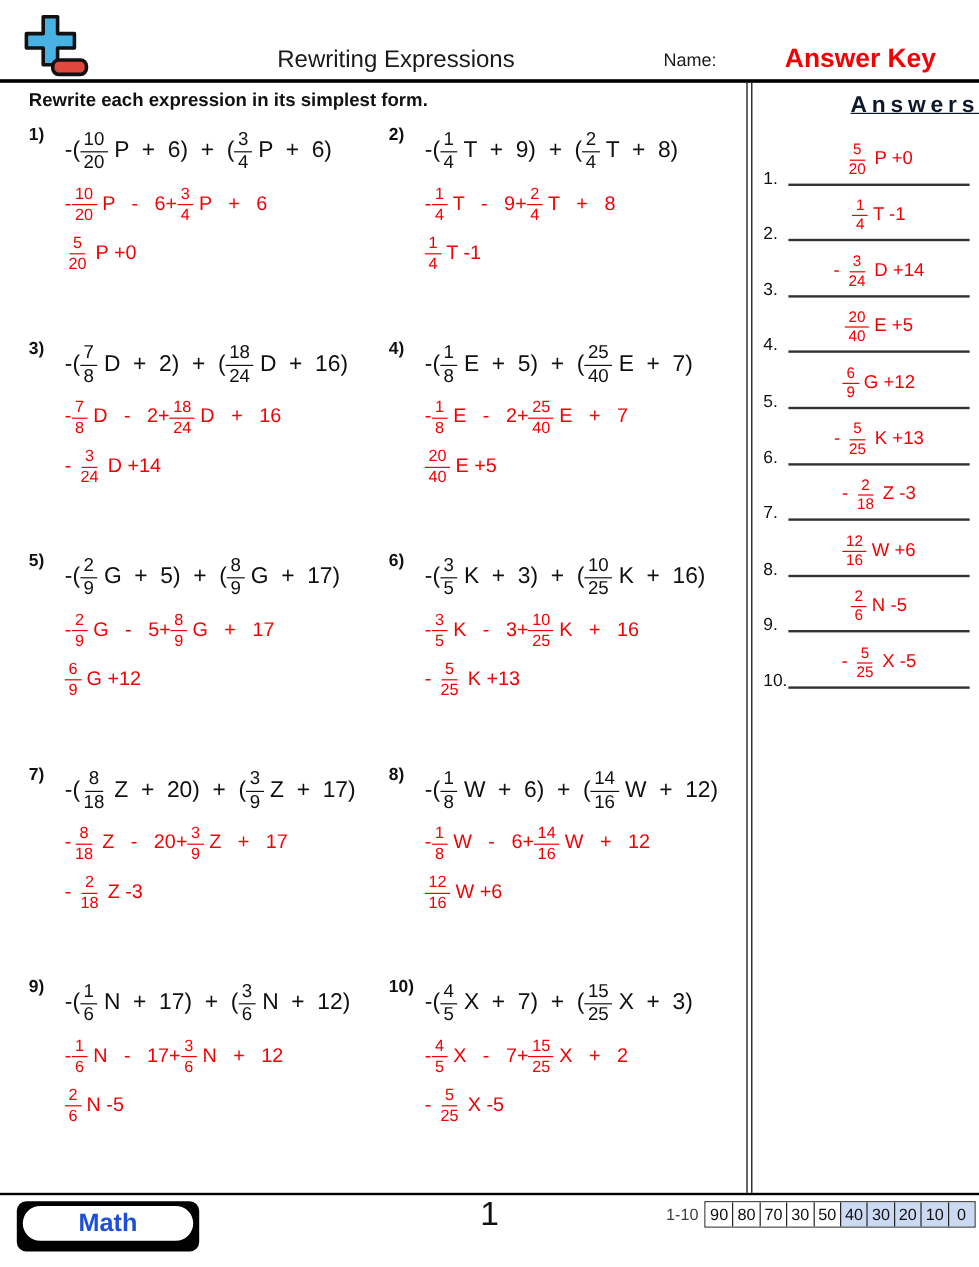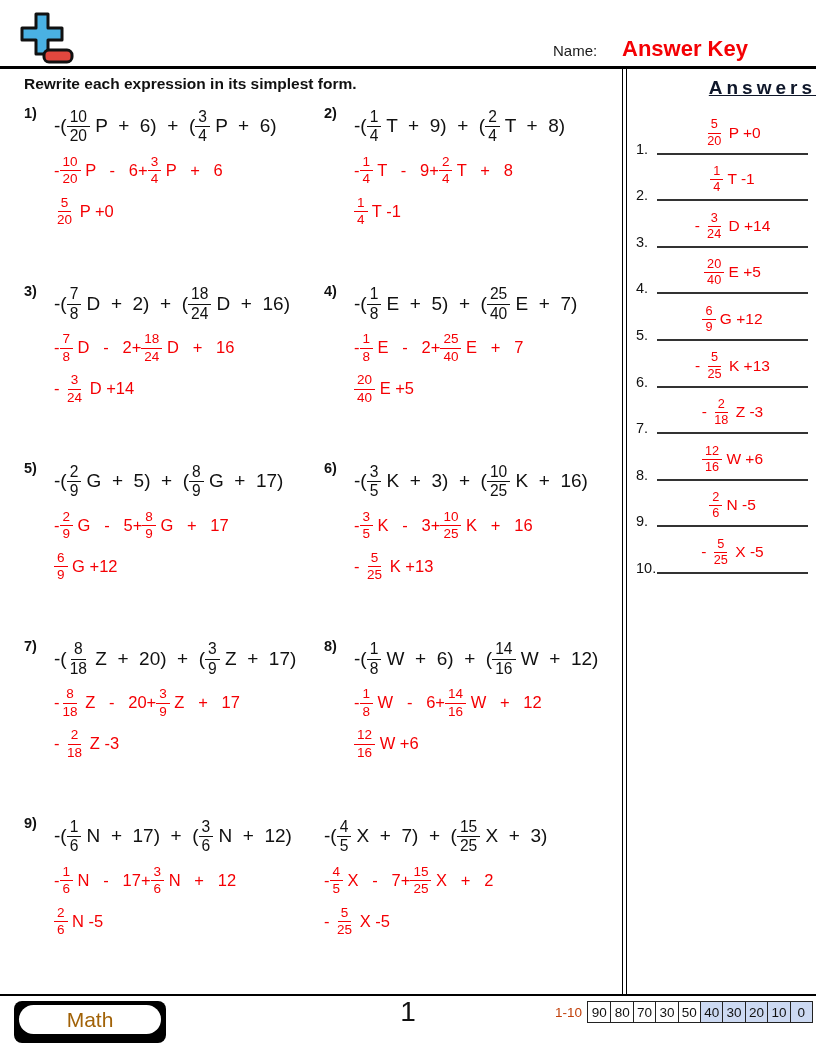--- a/index.html
+++ b/index.html
@@ -4,21 +4,21 @@
 <style>
   * { margin:0; padding:0; box-sizing:border-box; }
   body { background:#fff; font-family:"Liberation Sans","DejaVu Sans",sans-serif; }
   .page { position:relative; width:816px; height:1056px; background:#fff; overflow:hidden; }
 
   
   .header { position:relative; height:66px; }
   .logo { position:absolute; left:14px; top:12px; width:62px; height:54px; }
   .wtitle { position:absolute; left:170px; width:320px; bottom:4px; text-align:center; font-size:20px; color:#1a1a1a; }
   .name-label { position:absolute; left:553px; bottom:7px; font-size:15px; color:#1a1a1a; }
-  .answer-key { position:absolute; left:622px; width:190px; bottom:4px; text-align:left; font-size:22px; font-weight:bold; }
+  .answer-key { position:absolute; left:622px; width:190px; bottom:4px; text-align:center; font-size:22px; font-weight:bold; }
   .hrule { height:3px; background:#000; }
 
   
   .main { display:flex; height:925px; }
   .content { width:622px; padding:4px 0 0 24px; }
   .divider { width:5px; border-left:1.6px solid #000; border-right:1.6px solid #000; }
   .answers-col { flex:1; padding-top:4px; }
 
   .instruction { font-size:15.5px; font-weight:bold; color:#111; margin-top:2px; }
 
@@ -41,42 +41,43 @@
   .a-list { margin-top:14px; }
   .a-row { position:relative; height:46.6px; }
   .a-num { position:absolute; left:9px; bottom:3px; font-size:14.5px; color:#111; }
   .a-line { position:absolute; left:30px; right:8px; bottom:5px; border-bottom:2px solid #333; height:42px;
             display:flex; align-items:center; justify-content:center; font-size:15.5px; white-space:pre; }
 
   
   .footer { position:relative; height:62px; border-top:2.5px solid #000; }
   .badge { position:absolute; left:14px; top:5px; width:152px; height:42px; background:#000; border-radius:8px; }
   .badge-pill { position:absolute; left:5px; top:4px; right:5px; bottom:9px; background:#fff; border-radius:16px;
-                display:flex; align-items:center; justify-content:center; font-size:21px; font-weight:normal; color:#a16207; }
+                display:flex; align-items:center; justify-content:center; font-size:21px; font-weight:bold; color:#1d4ed8; }
   .url { position:absolute; left:175px; top:22px; font-size:15.5px; color:#111; }
   .page-num { position:absolute; left:50%; transform:translateX(-50%); top:0px; font-size:28px; color:#111; }
   .score { position:absolute; right:3px; top:5px; display:flex; align-items:center; }
-  .score-label { font-size:13.5px; color:#c2410c; margin-right:5px; }
+  .score-label { font-size:13.5px; color:#404040; margin-right:5px; }
   .score-cells { display:flex; border:1.6px solid #222; }
   .score-cell { width:22.4px; height:20px; display:flex; align-items:center; justify-content:center;
                 font-size:13.5px; color:#111; border-left:1.6px solid #222; background:#fff; }
   .score-cell:first-child { border-left:none; }
 </style>
 </head>
 <body>
 
 <div class="page">
 
   <div class="header">
     <div class="logo">
       <svg id="logo-svg" width="62" height="54" viewBox="0 0 62 54">
         <path id="logo-plus" d="M22 2 h12 v14 h14 v12 h-14 v14 h-12 v-14 h-14 v-12 h14 z" fill="#4ab1e3" stroke="#111" stroke-width="3" stroke-linejoin="round"></path>
         <rect id="logo-minus" x="30" y="38" width="28" height="12" rx="5" fill="#e2473e" stroke="#111" stroke-width="3"></rect>
       </svg>
     </div>
+    <div class="wtitle">Rewriting Expressions</div>
     <div class="name-label">Name:</div>
     <div class="answer-key" id="answer-key" style="color: rgb(244, 0, 4);">Answer Key</div>
   </div>
   <div class="hrule"></div>
 
   <div class="main">
     <div class="content">
       <div class="instruction">Rewrite each expression in its simplest form.</div>
       <div class="p-rows" id="problems">
           <div class="p-row">
@@ -154,20 +155,21 @@
           <div class="p-row">
             <div class="problem">
               <div class="p-num">9)</div>
               <div class="p-body">
                 <div class="mline expr"><span>-(</span><span class="frac"><span class="num">1</span><span class="den">6</span></span><span> N  +  17)  +  (</span><span class="frac"><span class="num">3</span><span class="den">6</span></span><span> N  +  12)</span></div>
                 <div class="mline work" style="color: rgb(244, 0, 4);"><span>-</span><span class="frac"><span class="num">1</span><span class="den">6</span></span><span> N   -   17+</span><span class="frac"><span class="num">3</span><span class="den">6</span></span><span> N   +   12</span></div>
                 <div class="mline ansl" style="color: rgb(244, 0, 4);"><span class="frac"><span class="num">2</span><span class="den">6</span></span><span> N -5</span></div>
               </div>
             </div>
             <div class="problem">
+              <div class="p-num">10)</div>
               <div class="p-body">
                 <div class="mline expr"><span>-(</span><span class="frac"><span class="num">4</span><span class="den">5</span></span><span> X  +  7)  +  (</span><span class="frac"><span class="num">15</span><span class="den">25</span></span><span> X  +  3)</span></div>
                 <div class="mline work" style="color: rgb(244, 0, 4);"><span>-</span><span class="frac"><span class="num">4</span><span class="den">5</span></span><span> X   -   7+</span><span class="frac"><span class="num">15</span><span class="den">25</span></span><span> X   +   2</span></div>
                 <div class="mline ansl" style="color: rgb(244, 0, 4);"><span>- </span><span class="frac"><span class="num">5</span><span class="den">25</span></span><span> X -5</span></div>
               </div>
             </div>
           </div>
         </div>
     </div>
     <div class="divider"></div>

